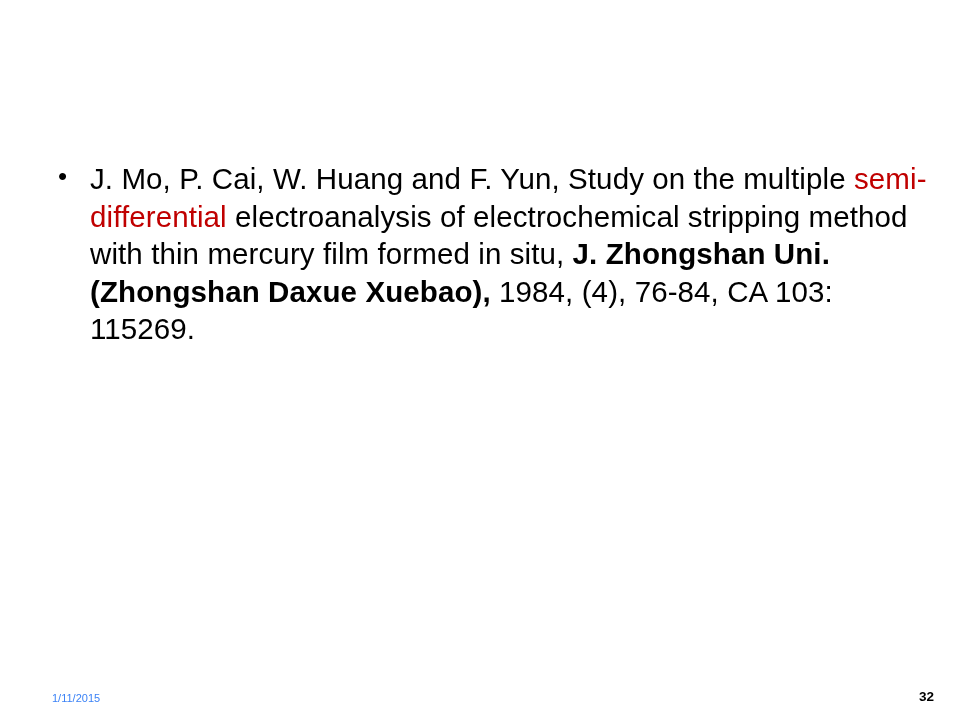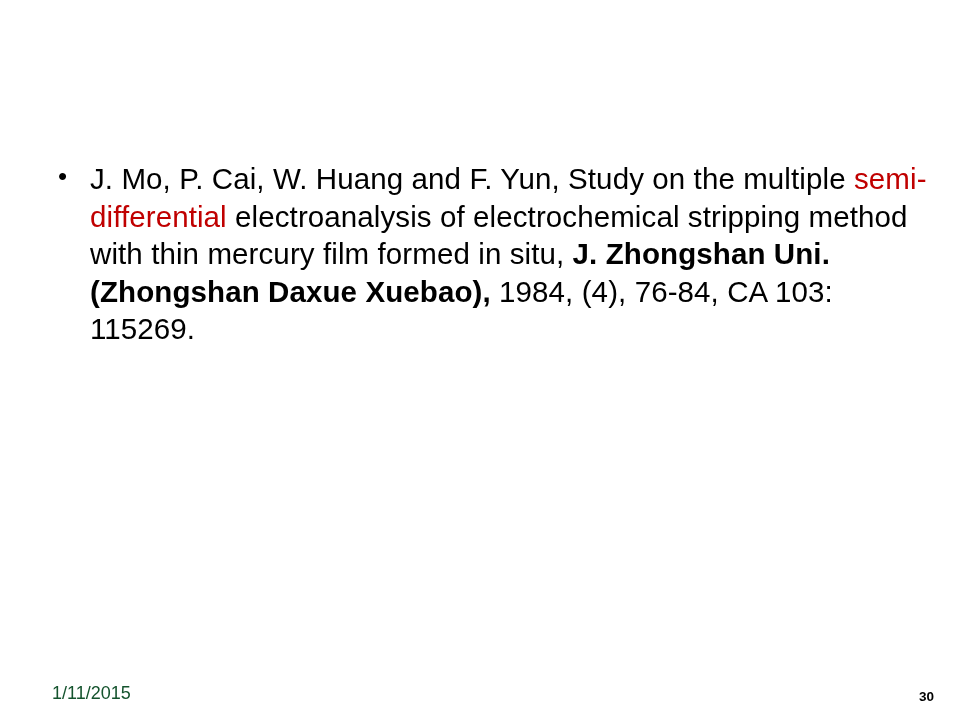--- a/index.html
+++ b/index.html
@@ -51,22 +51,22 @@
   .b {
     font-weight: bold;
   }
   .red {
     color: #c00000;
   }
   .footer-date {
     position: absolute;
     left: 52px;
     bottom: 16px;
-    font-size: 18px;
-    color: #14532d;
+    font-size: 11px;
+    color: #3b82f6;
     font-family: "Liberation Sans", sans-serif;
   }
   .footer-page {
     position: absolute;
     right: 26px;
     bottom: 16px;
     font-size: 13.5px;
     font-weight: bold;
     color: #000000;
     font-family: "Liberation Sans", sans-serif;
@@ -77,15 +77,15 @@
 
 <div class="slide">
 
   <div class="content">
     <ul class="bullets">
         <li><span>J. Mo, P. Cai, W. Huang and F. Yun, Study on the multiple </span><span class="red">semi-differential</span><span> electroanalysis of electrochemical stripping method with thin mercury film formed in situ, </span><span class="b">J. Zhongshan Uni. (Zhongshan Daxue Xuebao),</span><span> 1984, (4), 76-84, CA 103: 115269.</span></li>
       </ul>
   </div>
 
   <div class="footer-date">1/11/2015</div>
-  <div class="footer-page">30</div>
+  <div class="footer-page">32</div>
 
 </div>
 
 </body></html>

